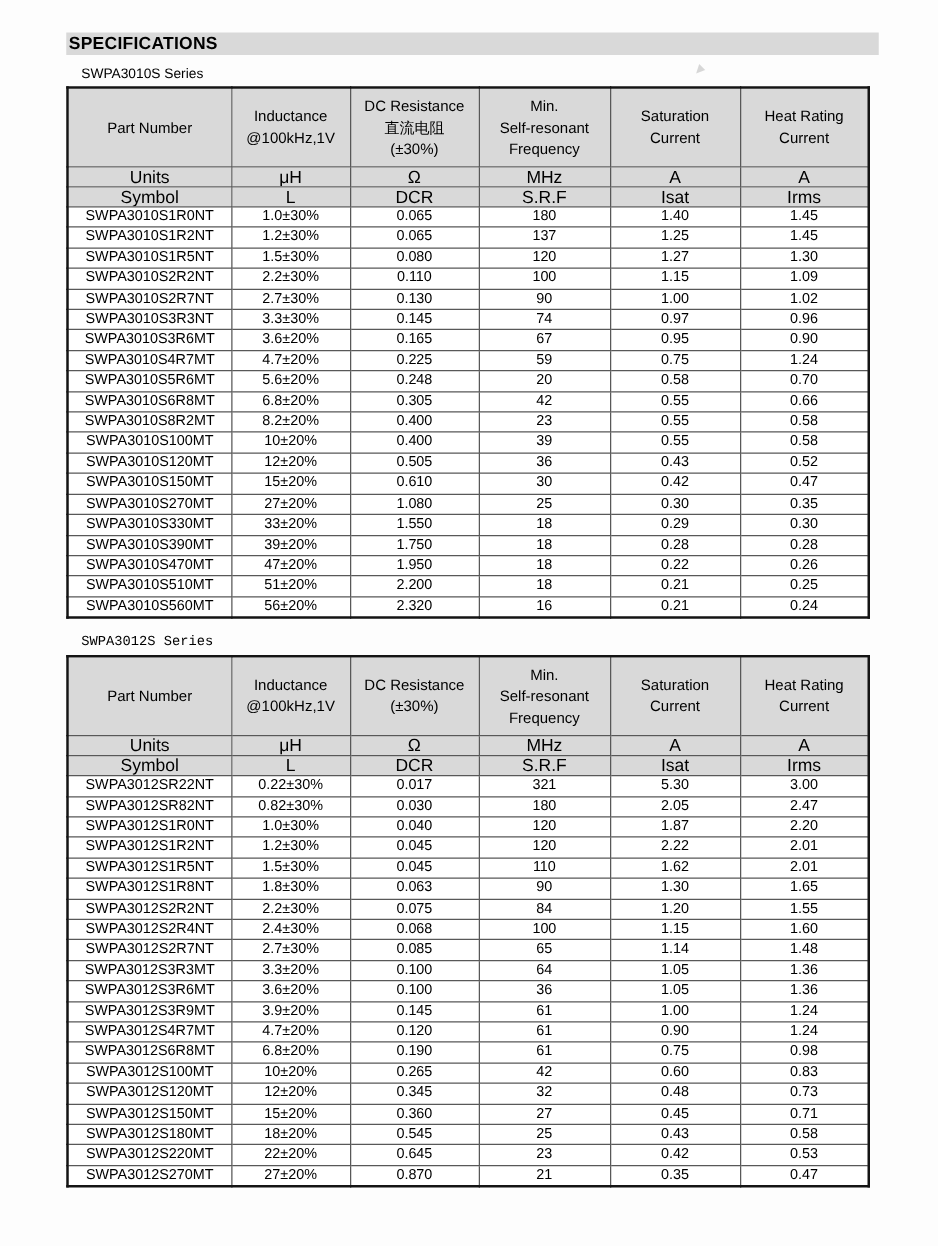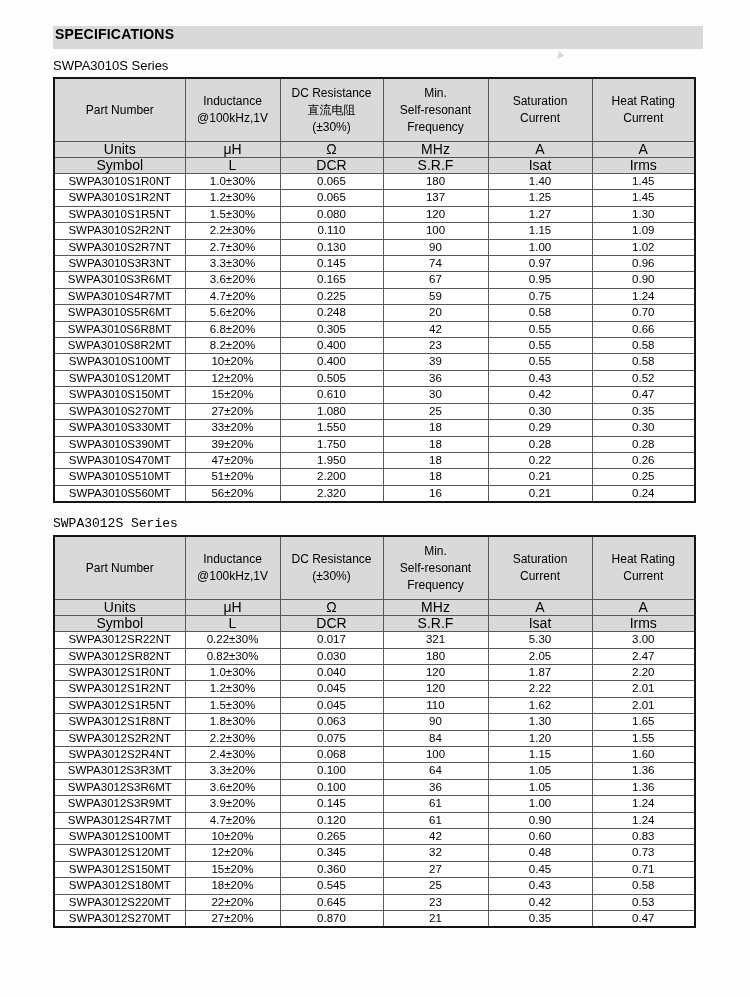--- a/index.html
+++ b/index.html
@@ -13,32 +13,32 @@
     width: 750px;
     height: 997px;
     overflow: hidden;
     position: relative;
   }
   .page {
     padding: 26px 0 0 53px;
   }
   .title-bar {
     width: 650px;
-    height: 23px;
+    height: 18px;
     background: #d9d9d9;
     font-weight: bold;
     font-size: 14px;
     line-height: 17px;
     padding-left: 2px;
     box-sizing: border-box;
     letter-spacing: 0.2px;
   }
   .series-label {
-    font-size: 13px;
-    margin: 9px 0 4px 0;
+    font-size: 11px;
+    margin: 9px 0 4px 12px;
   }
   .series-label.second {
     margin-top: 13px;
     font-family: Liberation Mono, monospace;
   }
   table.spec-table {
     border-collapse: collapse;
     table-layout: fixed;
     width: 641px;
     border: 2px solid #141414;
@@ -406,20 +406,28 @@
         </tr>
         <tr class="data">
           <td>SWPA3012S2R4NT</td>
           <td>2.4±30%</td>
           <td>0.068</td>
           <td>100</td>
           <td>1.15</td>
           <td>1.60</td>
         </tr>
         <tr class="data">
+          <td>SWPA3012S2R7NT</td>
+          <td>2.7±30%</td>
+          <td>0.085</td>
+          <td>65</td>
+          <td>1.14</td>
+          <td>1.48</td>
+        </tr>
+        <tr class="data">
           <td>SWPA3012S3R3MT</td>
           <td>3.3±20%</td>
           <td>0.100</td>
           <td>64</td>
           <td>1.05</td>
           <td>1.36</td>
         </tr>
         <tr class="data">
           <td>SWPA3012S3R6MT</td>
           <td>3.6±20%</td>
@@ -438,20 +446,28 @@
         </tr>
         <tr class="data">
           <td>SWPA3012S4R7MT</td>
           <td>4.7±20%</td>
           <td>0.120</td>
           <td>61</td>
           <td>0.90</td>
           <td>1.24</td>
         </tr>
         <tr class="data">
+          <td>SWPA3012S6R8MT</td>
+          <td>6.8±20%</td>
+          <td>0.190</td>
+          <td>61</td>
+          <td>0.75</td>
+          <td>0.98</td>
+        </tr>
+        <tr class="data">
           <td>SWPA3012S100MT</td>
           <td>10±20%</td>
           <td>0.265</td>
           <td>42</td>
           <td>0.60</td>
           <td>0.83</td>
         </tr>
         <tr class="data">
           <td>SWPA3012S120MT</td>
           <td>12±20%</td>

